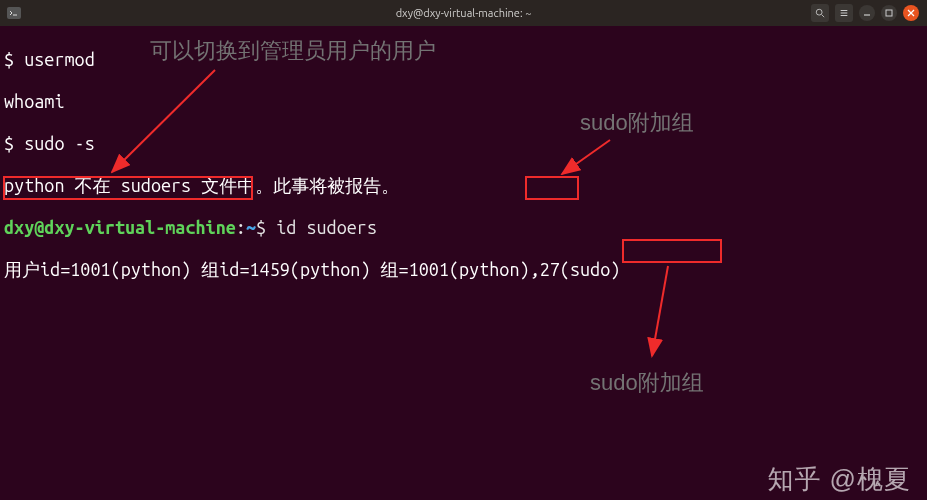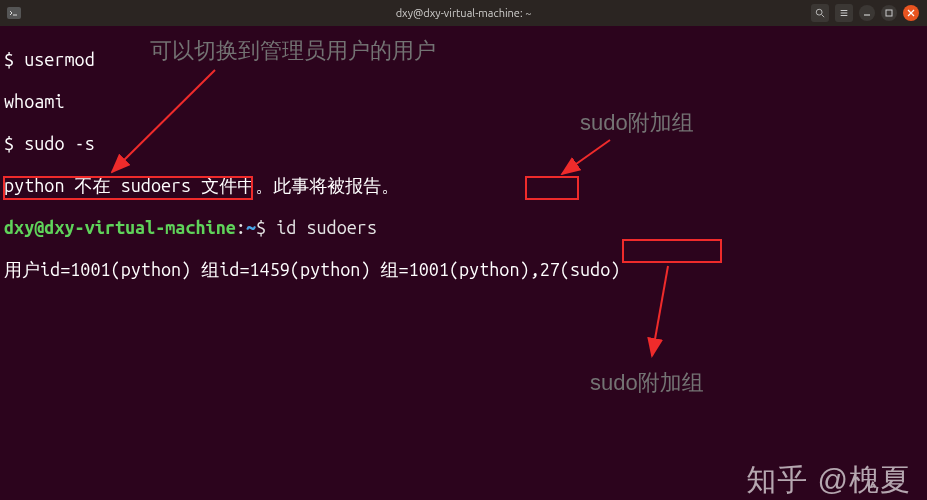--- a/index.html
+++ b/index.html
@@ -76,21 +76,21 @@
     color: #737373;
     font-family: "Microsoft YaHei", "PingFang SC", sans-serif;
     font-size: 22px;
     pointer-events: none;
   }
   .watermark {
     position: absolute;
     right: 16px;
     bottom: 10px;
     font-family: "Microsoft YaHei", "PingFang SC", sans-serif;
-    font-size: 30px;
+    font-size: 26px;
     color: rgba(255,255,255,0.65);
     letter-spacing: 1px;
   }
 </style>
 </head>
 <body>
 
 <div class="titlebar">
   <div class="left">
     <span class="ticon">

